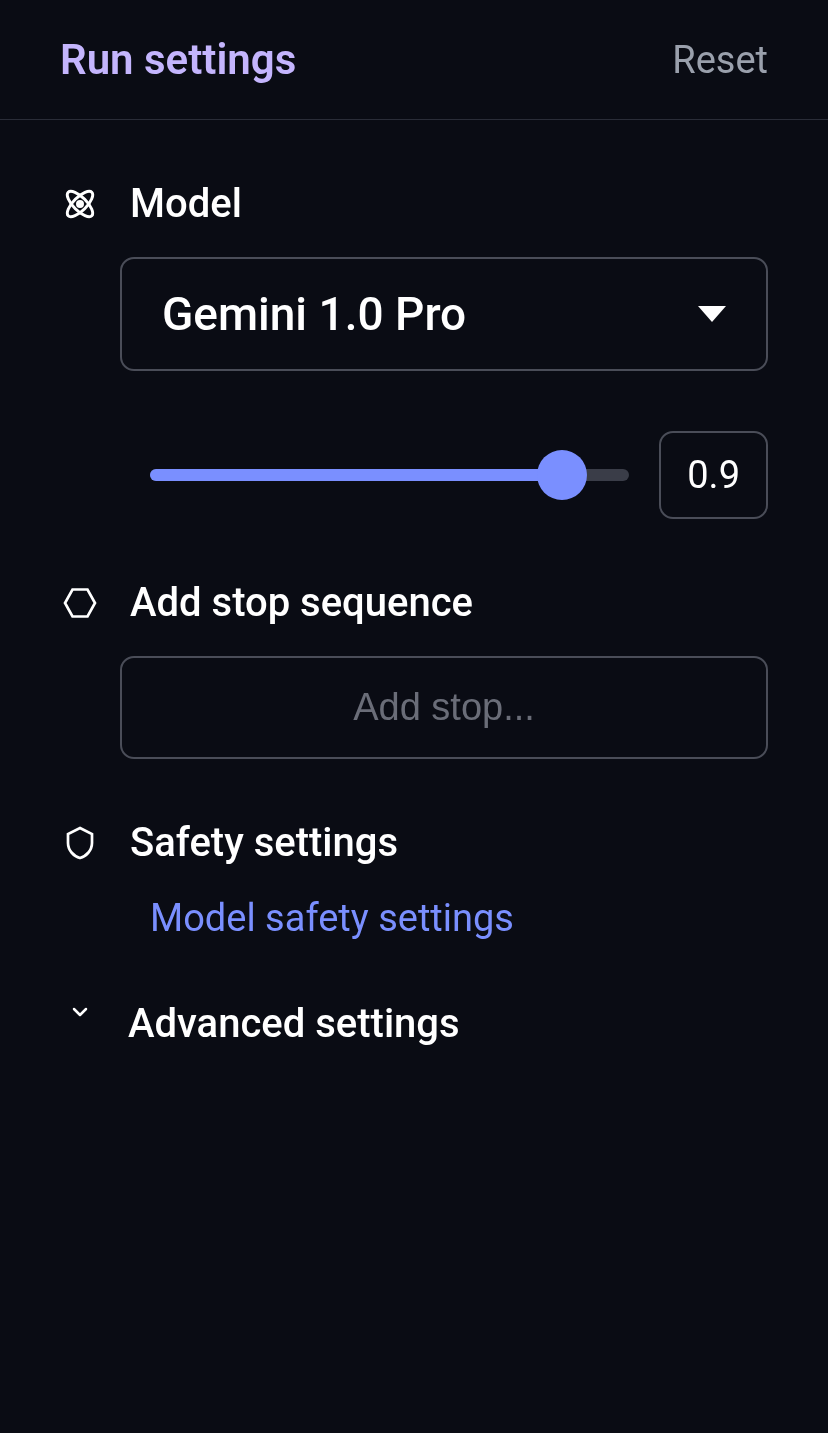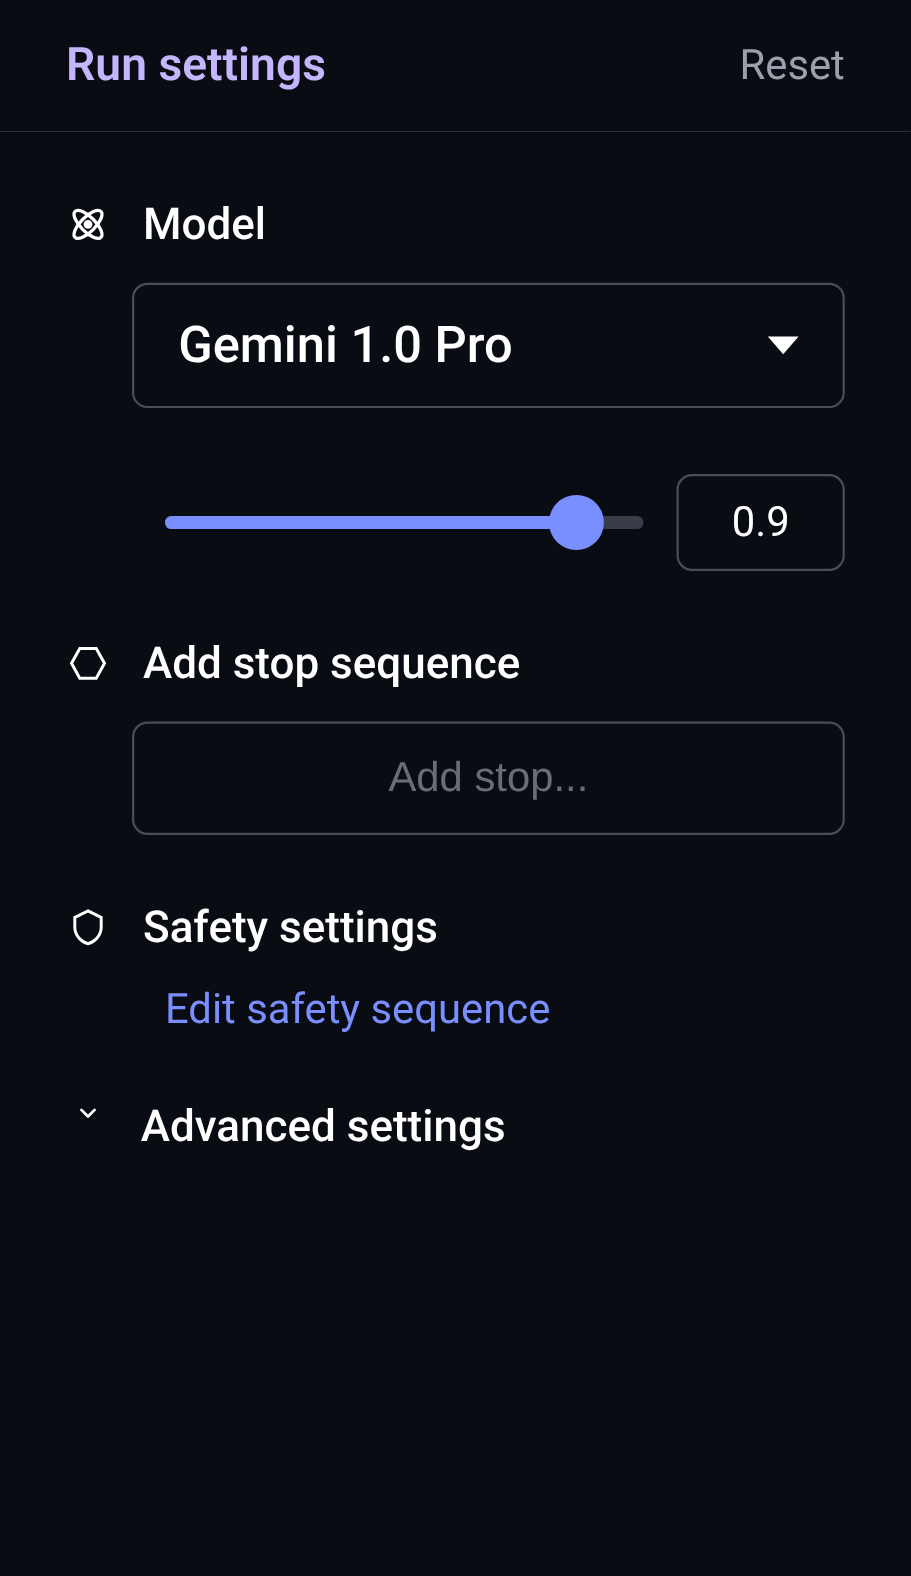--- a/index.html
+++ b/index.html
@@ -114,21 +114,21 @@
       height: 50px;
       background: #7a8fff;
       border-radius: 50%;
       top: -19px;
       left: calc(86% - 25px);
       cursor: pointer;
     }
     .slider-value-box {
       border: 2px solid #4a4d58;
       border-radius: 14px;
-      padding: 20px 48px;
+      padding: 20px 26px;
       font-size: 38px;
       color: #ffffff;
       cursor: text;
     }
     .text-input {
       margin-left: 60px;
       border: 2px solid #4a4d58;
       border-radius: 14px;
       padding: 28px 40px;
       width: calc(100% - 60px);
@@ -214,21 +214,21 @@
 
   <div class="section">
     <div class="label-row">
       <div class="icon">
         <svg width="36" height="36" viewBox="0 0 24 24" fill="none" stroke="#ffffff" stroke-width="1.8">
           <path d="M12 2 L20 6 L20 12 C20 17 16 21 12 22 C8 21 4 17 4 12 L4 6 Z"></path>
         </svg>
       </div>
       <div class="section-label">Safety settings</div>
     </div>
-    <div class="link-text">Edit safety sequence</div>
+    <div class="link-text">Model safety settings</div>
   </div>
 
   <div class="section">
     <div class="expand-row">
       <div class="chevron">
         <svg width="24" height="24" viewBox="0 0 24 24" fill="none" stroke="#ffffff" stroke-width="2.5" stroke-linecap="round" stroke-linejoin="round">
           <polyline points="6 9 12 15 18 9"></polyline>
         </svg>
       </div>
       <div class="section-label">Advanced settings</div>

